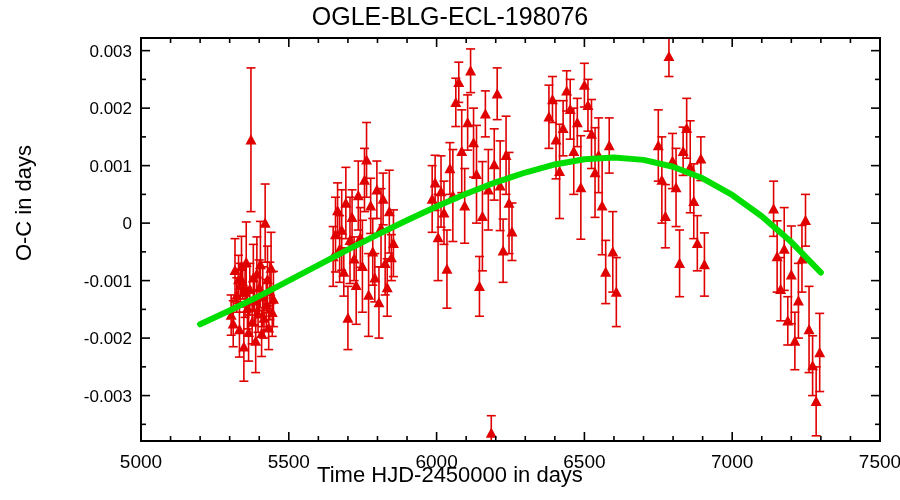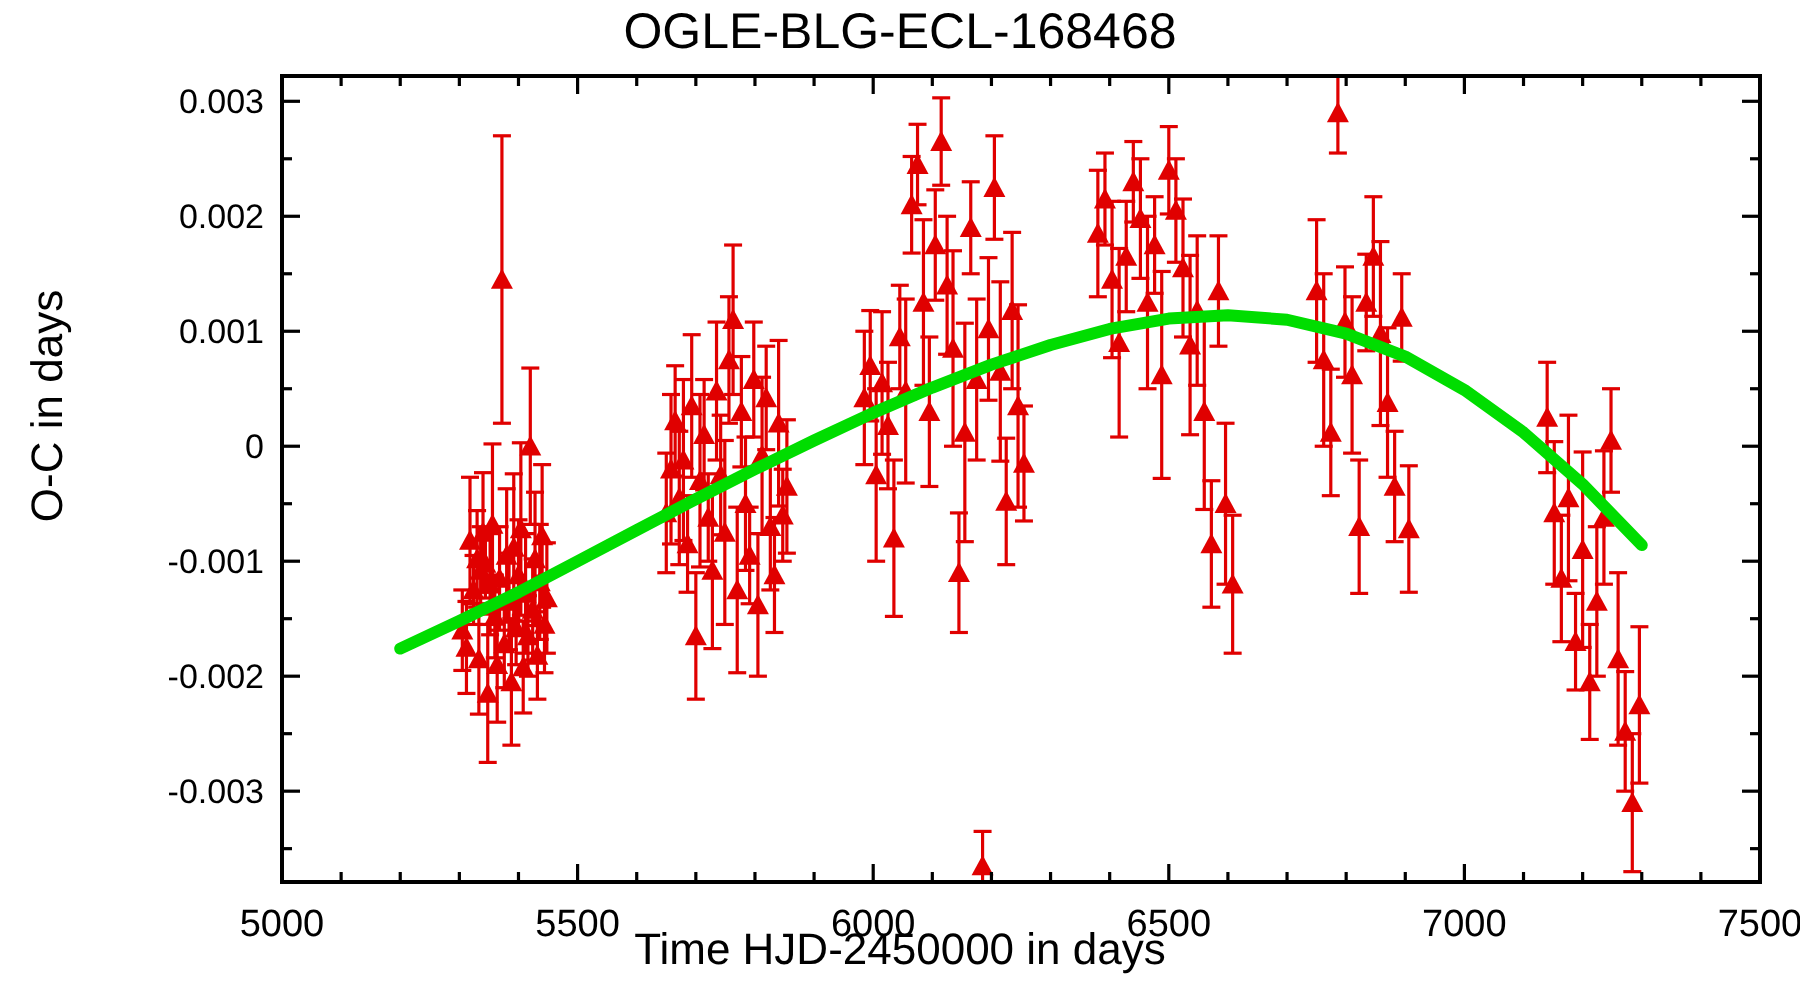--- a/index.html
+++ b/index.html
@@ -17,21 +17,21 @@
     position:absolute;left:0;top:462px;width:900px;text-align:center;
     font-size:22px;color:#000;
   }
   #plot-svg{position:absolute;left:0;top:0;}
 </style>
 </head>
 <body>
 
 <div id="root">
 
-  <div id="chart-title">OGLE-BLG-ECL-168468</div>
+  <div id="chart-title">OGLE-BLG-ECL-198076</div>
   <div id="ylabel">O-C in days</div>
   <div id="xlabel">Time HJD-2450000 in days</div>
 
   <svg id="plot-svg" width="900" height="500">
     <g id="g-errorbars">
         <line x1="231.15800000000002" y1="294.97717546362344" x2="231.15800000000002" y2="335.21968616262484" stroke="#e00000" stroke-width="1.6"></line>
         <line x1="226.65800000000002" y1="294.97717546362344" x2="235.65800000000002" y2="294.97717546362344" stroke="#e00000" stroke-width="1.6"></line>
         <line x1="226.65800000000002" y1="335.21968616262484" x2="235.65800000000002" y2="335.21968616262484" stroke="#e00000" stroke-width="1.6"></line>
         <line x1="233.22719999999998" y1="300.72610556348076" x2="233.22719999999998" y2="346.71754636233953" stroke="#e00000" stroke-width="1.6"></line>
         <line x1="228.72719999999998" y1="300.72610556348076" x2="237.72719999999998" y2="300.72610556348076" stroke="#e00000" stroke-width="1.6"></line>

